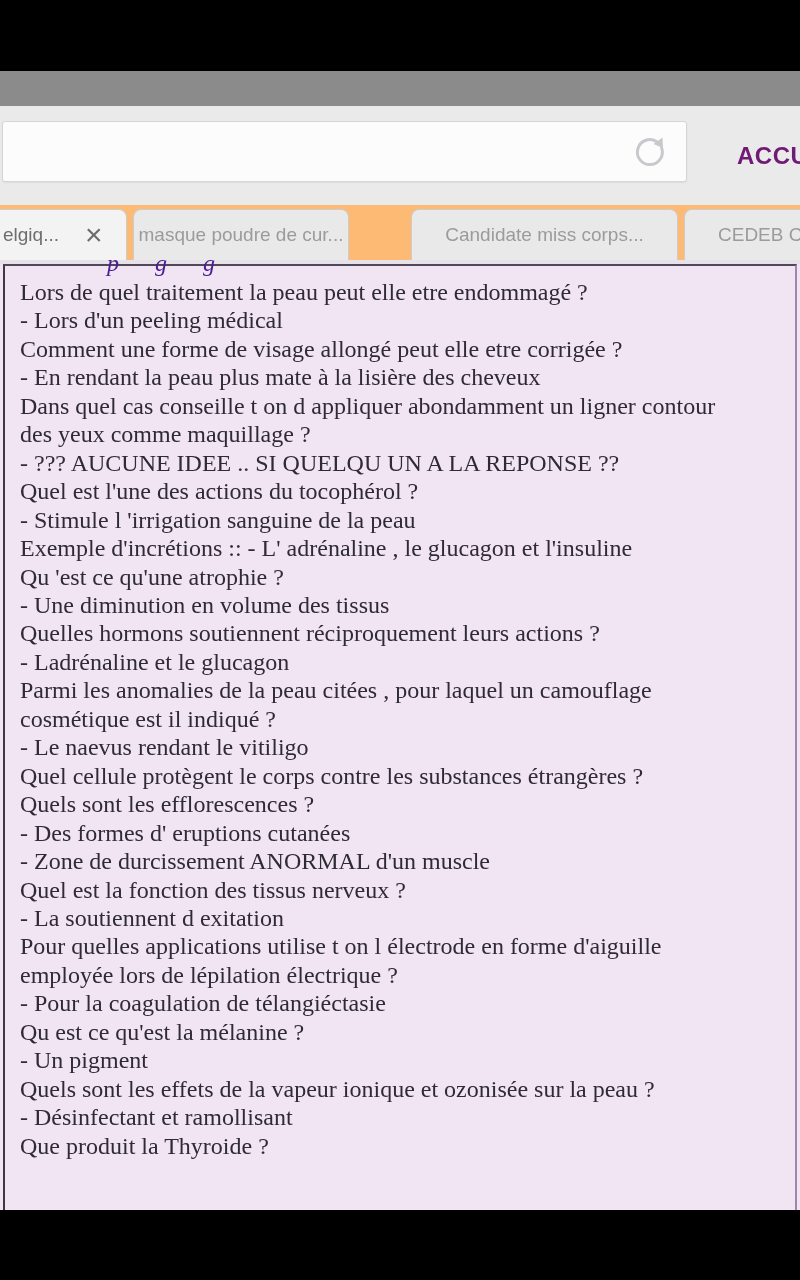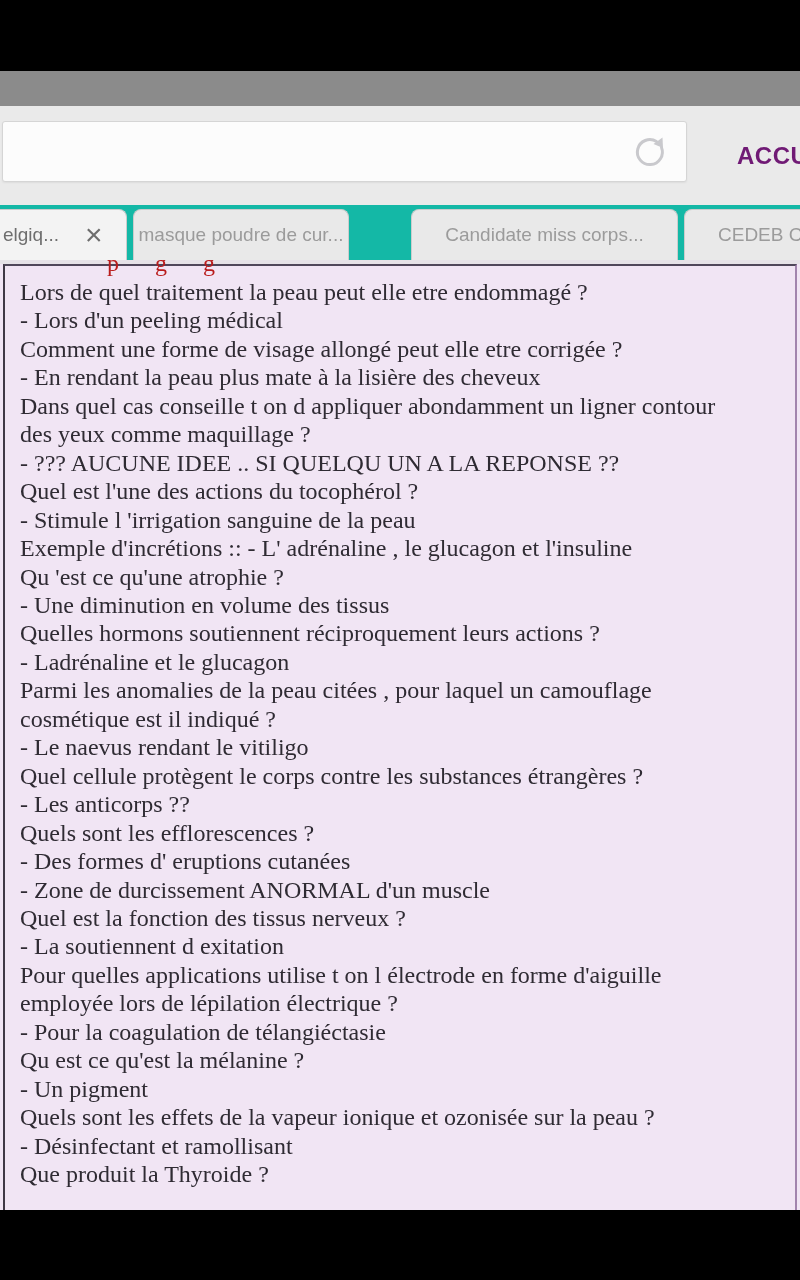--- a/index.html
+++ b/index.html
@@ -28,21 +28,21 @@
     display:flex; align-items:center; justify-content:center;
   }
   .action-btn {
     position:absolute; left:737px; top:0; width:63px; height:99px;
     overflow:hidden; display:flex; align-items:center;
     font-size:24px; font-weight:bold; letter-spacing:0.5px;
     white-space:nowrap;
   }
 
   
-  .tab-bar { position:absolute; left:0; top:205px; width:800px; height:55px; background:#14b8a6; }
+  .tab-bar { position:absolute; left:0; top:205px; width:800px; height:55px; background:#fdba74; }
   .tab {
     position:absolute; top:4px; height:51px;
     background:#e9e9e9; border:1px solid #cccccc; border-bottom:none;
     border-radius:8px 8px 0 0;
     display:flex; align-items:center; justify-content:center;
     font-size:19px; color:#9b9b9b; white-space:nowrap; overflow:hidden;
   }
   .tab.active { background:#f3f3f3; color:#6e6e6e; }
   .tab1 { left:-34px; width:161px; justify-content:flex-start; padding-left:36px; }
   .tab2 { left:133px; width:216px; }
@@ -61,22 +61,22 @@
   .page-topstrip { position:absolute; left:0; top:0; width:800px; height:4px; background:#e6e2e7; }
   .page-box {
     position:absolute; left:3px; top:4px; width:794px; height:946px;
     border-top:2px solid #50475a;
     border-left:2px solid #3f3845;
     border-right:2px solid #a284ad;
     background:#f1e5f4;
   }
   .clipped-fragment {
     position:absolute; left:102px; top:-16px;
-    font-family:"Liberation Serif", serif; 
-    font-size:24px; color:#b91c1c; word-spacing:30px; white-space:pre;
+    font-family:"Liberation Serif", serif; font-style:italic;
+    font-size:24px; color:#4c1d95; word-spacing:30px; white-space:pre;
   }
   .content-lines {
     position:absolute; left:15px; top:12px; width:775px;
   }
   .content-line {
     font-family:"Liberation Serif", serif; 
     font-size:24px; line-height:28.45px; color:#2f2b33;
     white-space:nowrap; overflow:hidden;
   }
 </style>
@@ -132,21 +132,20 @@
           <div class="content-line">- Stimule l 'irrigation sanguine de la peau</div>
           <div class="content-line">Exemple d'incrétions :: - L' adrénaline , le glucagon et l'insuline</div>
           <div class="content-line">Qu 'est ce qu'une atrophie ?</div>
           <div class="content-line">- Une diminution en volume des tissus</div>
           <div class="content-line">Quelles hormons soutiennent réciproquement leurs actions ?</div>
           <div class="content-line">- Ladrénaline et le glucagon</div>
           <div class="content-line">Parmi les anomalies de la peau citées , pour laquel un camouflage</div>
           <div class="content-line">cosmétique est il indiqué ?</div>
           <div class="content-line">- Le naevus rendant le vitiligo</div>
           <div class="content-line">Quel cellule protègent le corps contre les substances étrangères ?</div>
-          <div class="content-line">- Les anticorps ??</div>
           <div class="content-line">Quels sont les efflorescences ?</div>
           <div class="content-line">- Des formes d' eruptions cutanées</div>
           <div class="content-line">- Zone de durcissement ANORMAL d'un muscle</div>
           <div class="content-line">Quel est la fonction des tissus nerveux ?</div>
           <div class="content-line">- La soutiennent d exitation</div>
           <div class="content-line">Pour quelles applications utilise t on l électrode en forme d'aiguille</div>
           <div class="content-line">employée lors de lépilation électrique ?</div>
           <div class="content-line">- Pour la coagulation de télangiéctasie</div>
           <div class="content-line">Qu est ce qu'est la mélanine ?</div>
           <div class="content-line">- Un pigment</div>

